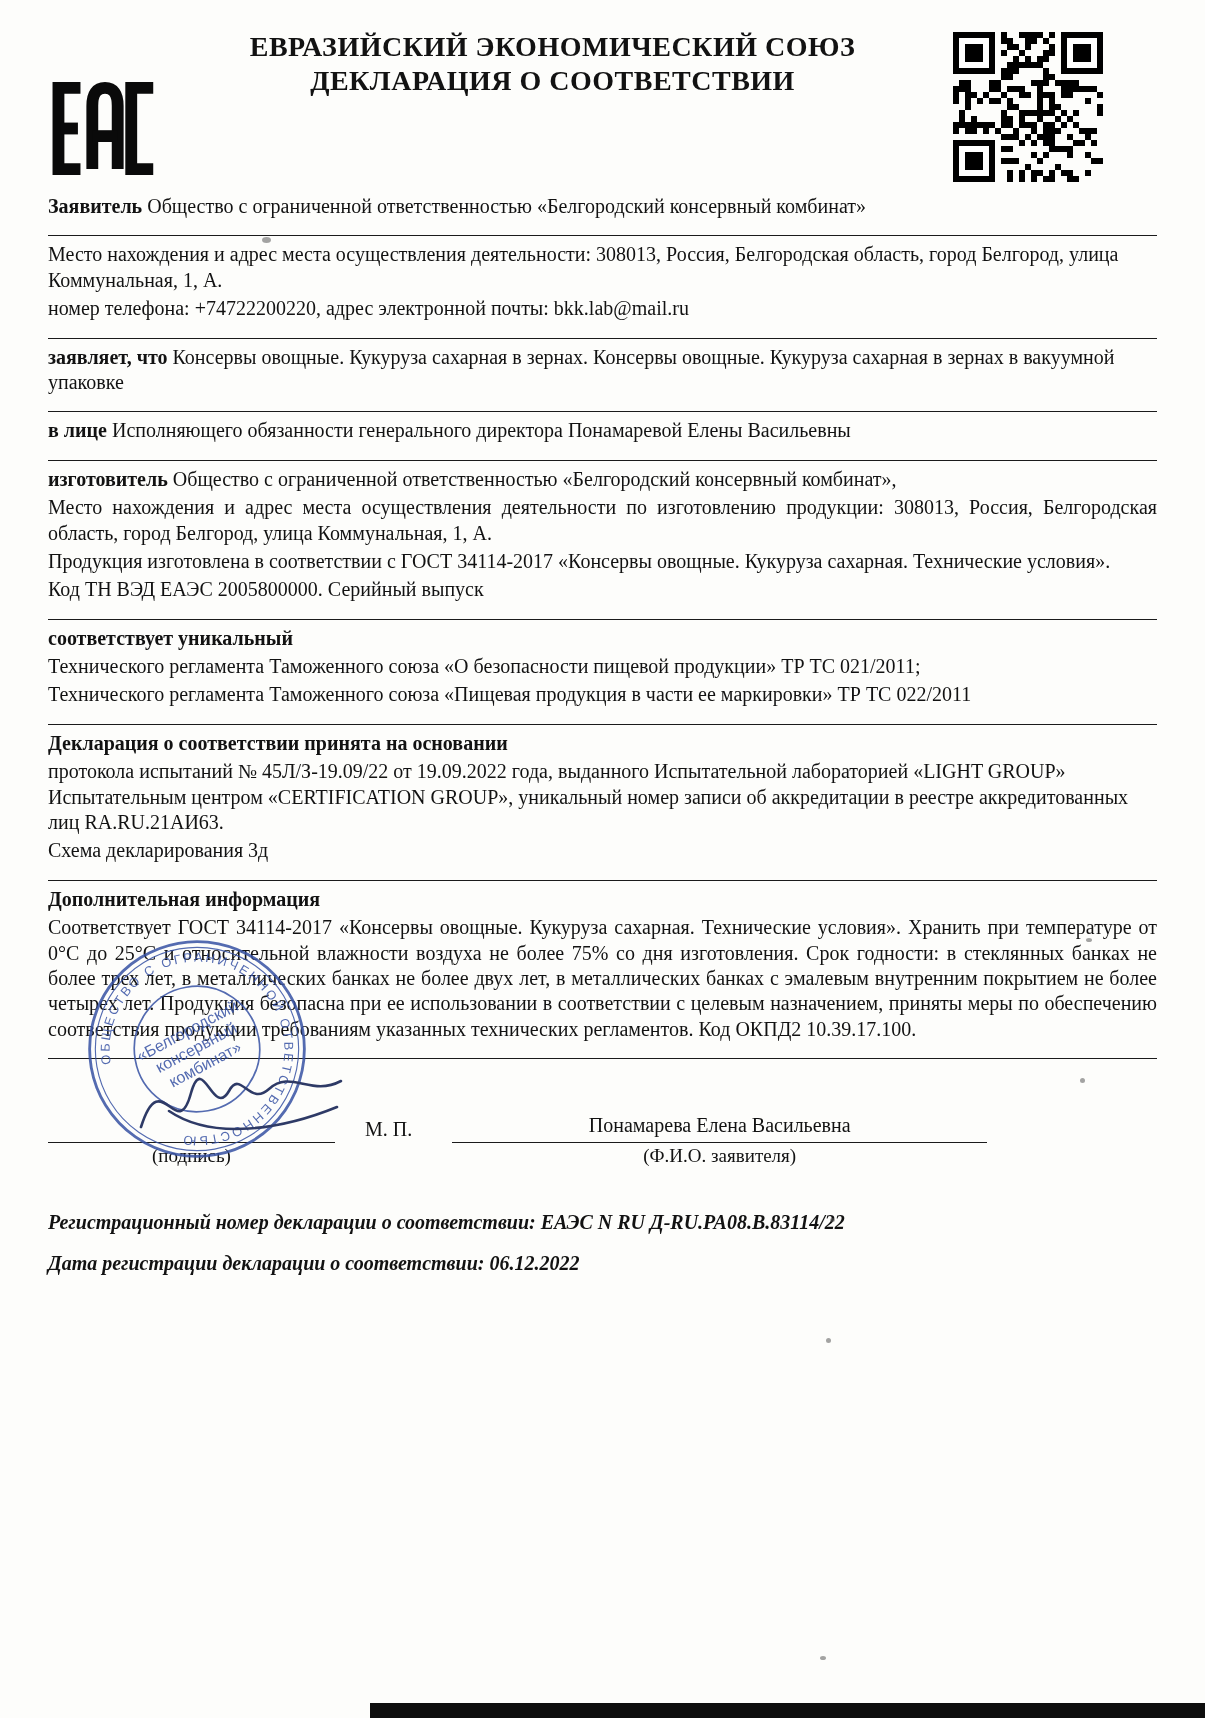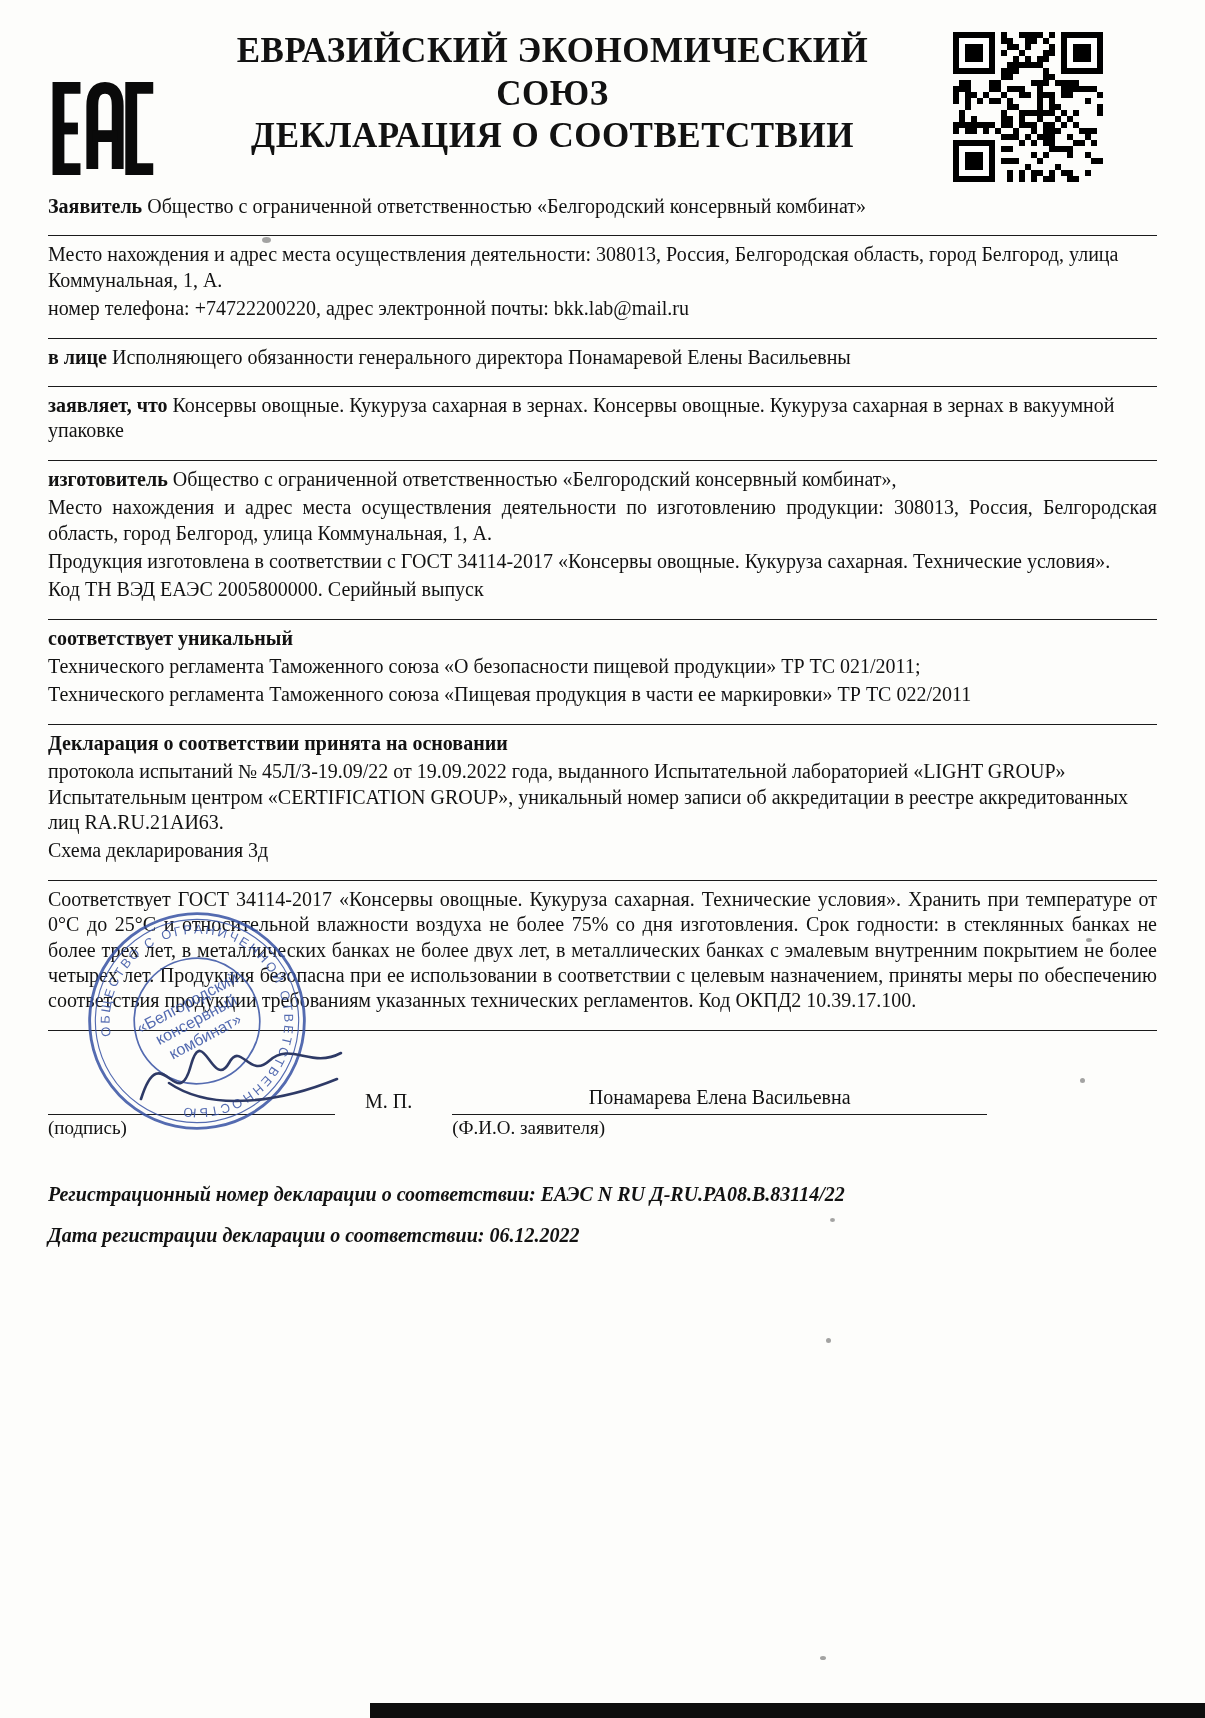--- a/index.html
+++ b/index.html
@@ -9,36 +9,36 @@
     background:#fdfdfb; color:#121212; overflow:hidden;
     font-family:"Liberation Serif", serif; font-size:20px;
   }
   .page { position:absolute; inset:0; padding:10px 48px 0 48px; }
 
   
   .header { position:relative; height:158px; }
   .eac-logo { position:absolute; left:2px; top:52px; width:110px; height:93px; }
   .qr { position:absolute; right:54px; top:2px; width:150px; height:150px; }
   .titles { margin:20px 250px 0 150px; text-align:center; }
-  .title { font-weight:bold; font-size:35px; letter-spacing:.5px; line-height:1.22; }
+  .title { font-weight:bold; font-size:28px; letter-spacing:.5px; line-height:1.22; }
 
   
   .doc-body { padding-top:6px; }
   .doc-body p { line-height:1.27; margin:0 0 3px 0; }
   .ruled { border-bottom:1.6px solid #1b1b1b; padding-bottom:16px; margin-bottom:6px !important; }
   .just { text-align:justify; }
   .bold-line { font-weight:bold; }
   b { font-weight:bold; }
 
   
   .sig-block { position:relative; height:100px; margin-top:8px; }
   .sig-row { position:absolute; left:0; right:0; bottom:0; display:flex; align-items:flex-end; }
   .sig-col-left { width:287px; }
   .sig-line { border-bottom:1.6px solid #1b1b1b; height:26px; }
-  .sig-caption { text-align:left; font-size:19px; padding-top:2px; }
+  .sig-caption { text-align:center; font-size:19px; padding-top:2px; }
   .sig-mp { margin:0 40px 26px 30px; white-space:nowrap; }
   .sig-col-right { width:535px; }
   .sig-name { text-align:center; padding-bottom:2px; }
 
   .stamp { position:absolute; left:35px; top:-132px; width:228px; height:228px;
            transform:rotate(-10deg); opacity:.85; z-index:5; pointer-events:none; }
   .autograph { position:absolute; left:85px; top:-18px; width:230px; height:100px; z-index:6; }
 
   
   .registration { margin-top:42px; }
@@ -277,45 +277,46 @@
 
     <p class="ruled">
       <b>Заявитель</b>
       <span>Общество с ограниченной ответственностью «Белгородский консервный комбинат»</span>
     </p>
 
     <p>Место нахождения и адрес места осуществления деятельности: 308013, Россия, Белгородская область, город Белгород, улица Коммунальная, 1, А.</p>
     <p class="ruled">номер телефона: +74722200220, адрес электронной почты: bkk.lab@mail.ru</p>
 
     <p class="ruled">
+      <b>заявляет, что</b>
+      <span>Консервы овощные.  Кукуруза сахарная в зернах. Консервы овощные. Кукуруза сахарная в зернах в вакуумной упаковке</span>
+    </p>
+
+    <p class="ruled">
       <b>в лице</b>
       <span>Исполняющего обязанности генерального директора Понамаревой Елены Васильевны</span>
-    </p>
-
-    <p class="ruled">
-      <b>заявляет, что</b>
-      <span>Консервы овощные.  Кукуруза сахарная в зернах. Консервы овощные. Кукуруза сахарная в зернах в вакуумной упаковке</span>
     </p>
 
     <p>
       <b>изготовитель</b>
       <span>Общество с ограниченной ответственностью «Белгородский консервный комбинат»,</span>
     </p>
     <p class="just">Место нахождения и адрес места осуществления деятельности по изготовлению продукции: 308013, Россия, Белгородская область, город Белгород, улица Коммунальная, 1, А.</p>
     <p class="just">Продукция изготовлена в соответствии с ГОСТ 34114-2017 «Консервы овощные. Кукуруза сахарная. Технические условия».</p>
     <p class="ruled">Код ТН ВЭД ЕАЭС 2005800000. Серийный выпуск</p>
 
     <p class="bold-line">соответствует уникальный</p>
     <p>Технического регламента Таможенного союза «О безопасности пищевой продукции» ТР ТС 021/2011;</p>
     <p class="ruled">Технического регламента Таможенного союза «Пищевая продукция в части ее маркировки» ТР ТС 022/2011</p>
 
     <p class="bold-line">Декларация о соответствии принята на основании</p>
     <p>протокола испытаний № 45Л/З-19.09/22 от 19.09.2022 года, выданного Испытательной лабораторией «LIGHT GROUP» Испытательным центром «CERTIFICATION GROUP», уникальный номер записи об аккредитации в реестре аккредитованных лиц RA.RU.21АИ63.</p>
     <p class="ruled">Схема декларирования 3д</p>
 
+    <p class="bold-line">Дополнительная информация</p>
     <p class="just ruled">Соответствует ГОСТ 34114-2017 «Консервы овощные. Кукуруза сахарная. Технические условия». Хранить при температуре от 0°С до 25°С и относительной влажности воздуха не более 75% со дня изготовления. Срок годности: в стеклянных банках не более трех лет, в металлических банках не более двух лет, в металлических банках с эмалевым внутренним покрытием не более четырех лет. Продукция безопасна при ее использовании в соответствии с целевым назначением, приняты меры по обеспечению соответствия продукции требованиям указанных технических регламентов. Код ОКПД2 10.39.17.100.</p>
 
 
     <div class="sig-block">
 
       <div class="stamp">
         <svg viewBox="0 0 240 240" width="228" height="228">
           <g fill="none" stroke-width="3" stroke="#3752a4">
             <circle cx="120" cy="120" r="113" stroke-width="3"></circle>
             <circle cx="120" cy="120" r="107" stroke-width="1.2"></circle>

